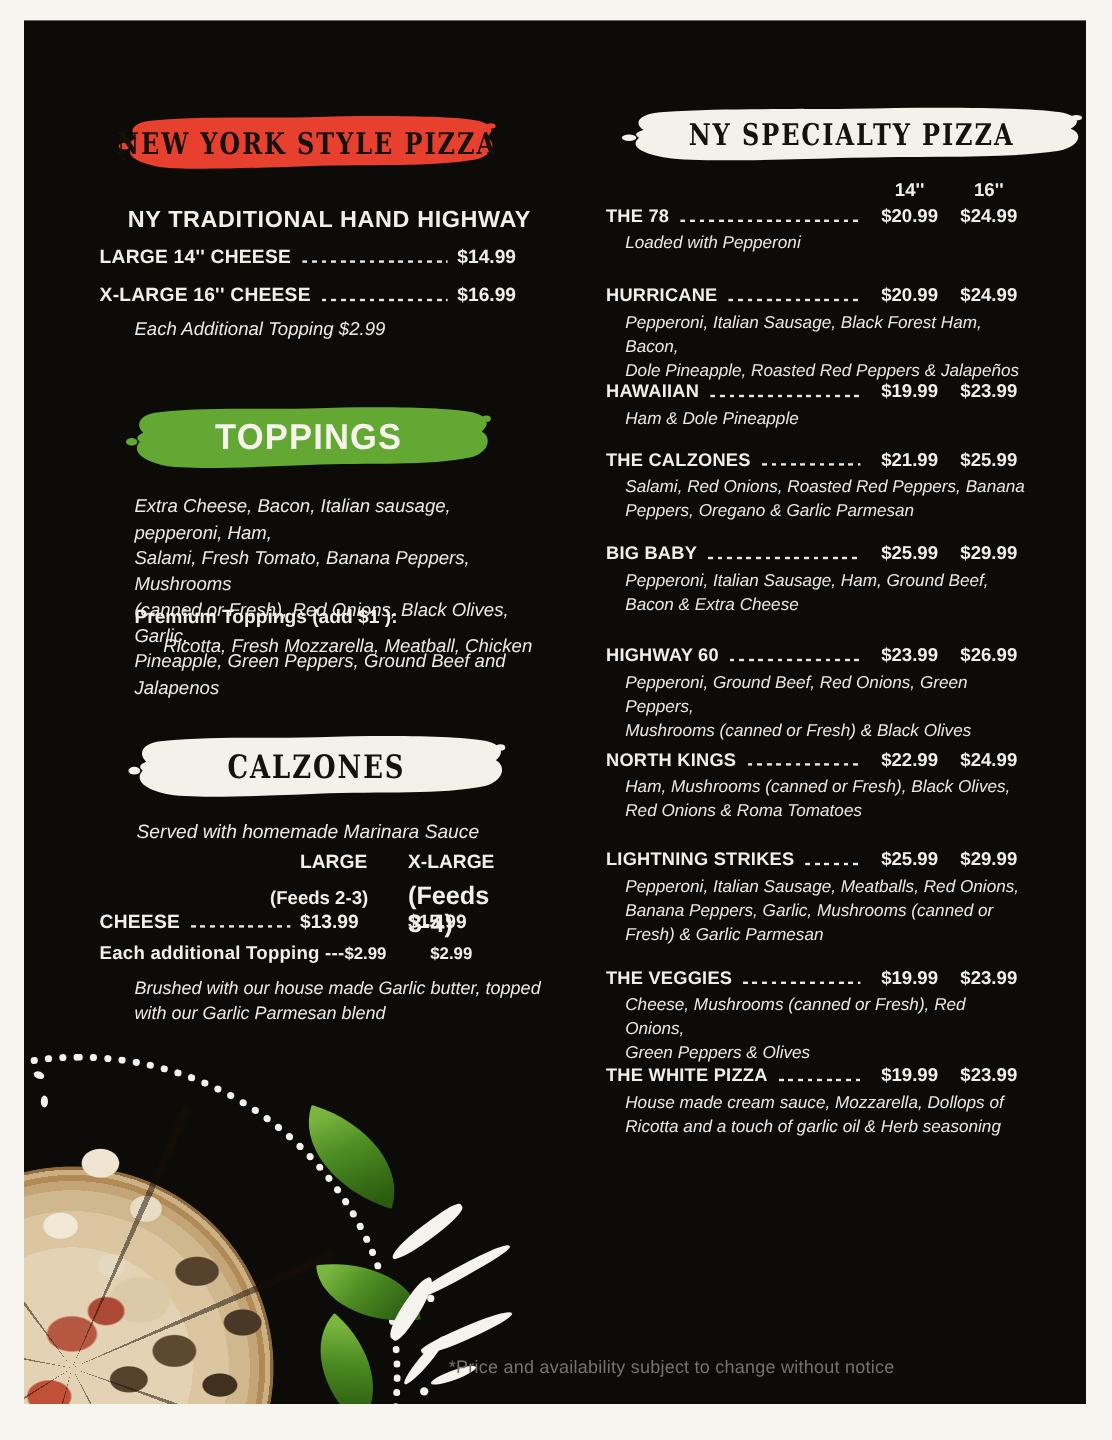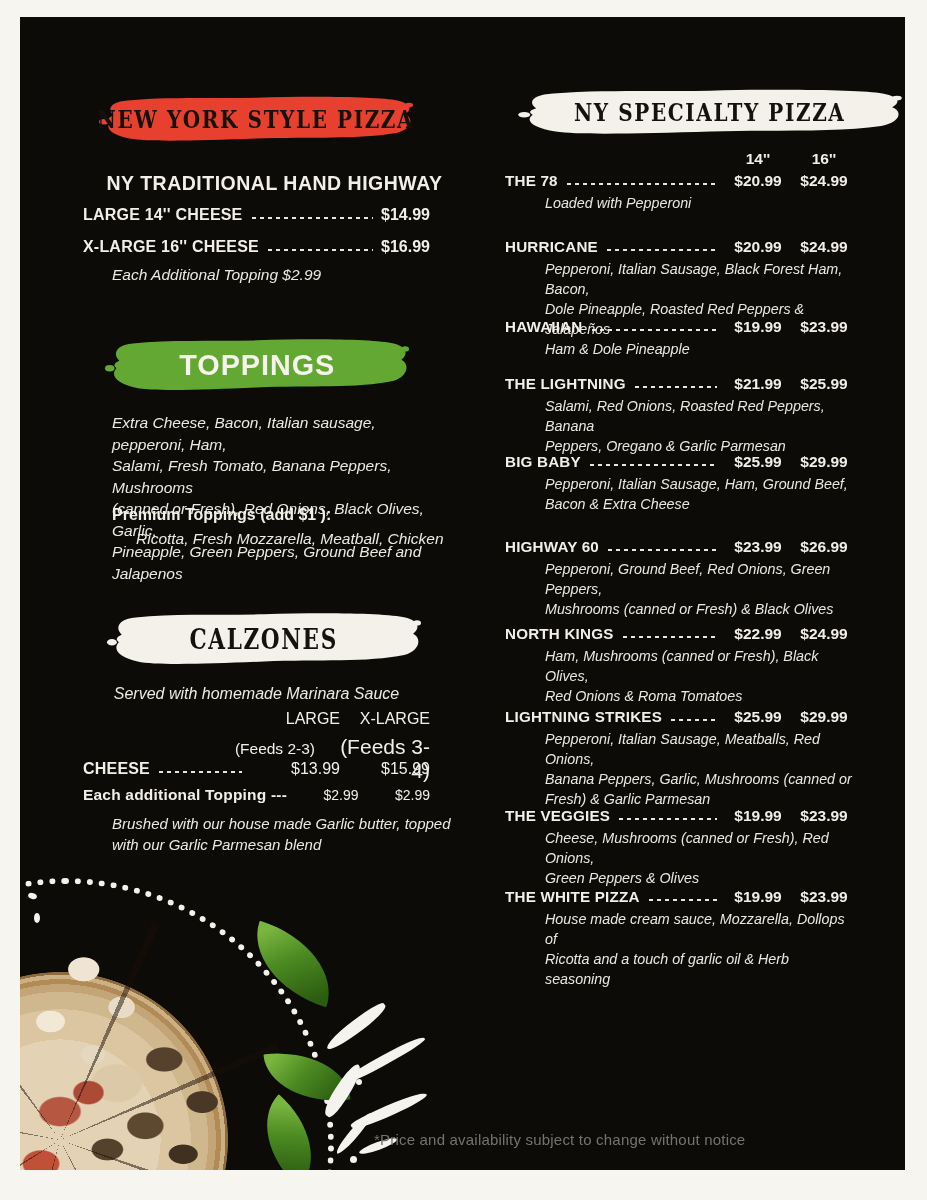--- a/index.html
+++ b/index.html
@@ -26,27 +26,27 @@
   
   .abs{position:absolute;}
   .white{color:#f2efe9;}
   .subtitle{font-size:19.5px;font-weight:600;letter-spacing:.5px;text-align:center;}
   .menurow{display:flex;align-items:baseline;}
   .iname{font-weight:700;font-size:16px;letter-spacing:.2px;white-space:nowrap;}
   .leader{flex:1;height:2px;align-self:flex-end;margin:0 8px 5px 9px;
     background:repeating-linear-gradient(90deg,#e9e6df 0 4px,rgba(0,0,0,0) 4px 8px);}
   .price{font-weight:700;font-size:16px;white-space:nowrap;}
   .it{font-style:italic;font-size:15.5px;color:#eceae3;}
-  .col90{width:90px;text-align:right;font-weight:400;}
+  .col90{width:90px;text-align:left;font-weight:700;}
   .col66{width:66px;text-align:center;font-weight:700;font-size:15.5px;}
   
   .rcol{position:absolute;left:485px;top:0;width:352px;}
   .ritem{position:absolute;left:0;width:352px;}
   .rname{font-weight:700;font-size:15.2px;letter-spacing:.2px;white-space:nowrap;}
-  .rdesc{margin:3px 0 0 40px;font-style:italic;font-size:14.3px;line-height:20px;color:#eae8e1;}
+  .rdesc{margin:3px 0 0 16px;font-style:italic;font-size:14.3px;line-height:20px;color:#eae8e1;}
   
   .footer{font-size:15px;color:#737373;letter-spacing:.2px;}
   
   .dotted-arc{
     position:absolute;left:-222px;top:861px;width:524px;height:524px;
     border:6px dotted #f3f1ea;border-radius:50%;
   }
   .pizza{
     position:absolute;left:-197px;top:886px;width:474px;height:474px;border-radius:50%;
     background:
@@ -214,21 +214,21 @@
         <span class="col66">$19.99</span>
         <span class="col66">$23.99</span>
       </div>
       <div class="rdesc">
         <div>Ham &amp; Dole Pineapple</div>
       </div>
     </div>
 
     <div class="ritem" style="top:358px;">
       <div class="menurow white">
-        <span class="rname">THE LIGHTNING</span>
+        <span class="rname">THE CALZONES</span>
         <span class="leader"></span>
         <span class="col66">$21.99</span>
         <span class="col66">$25.99</span>
       </div>
       <div class="rdesc">
         <div>Salami, Red Onions, Roasted Red Peppers, Banana</div>
         <div>Peppers, Oregano &amp; Garlic Parmesan</div>
       </div>
     </div>
 

